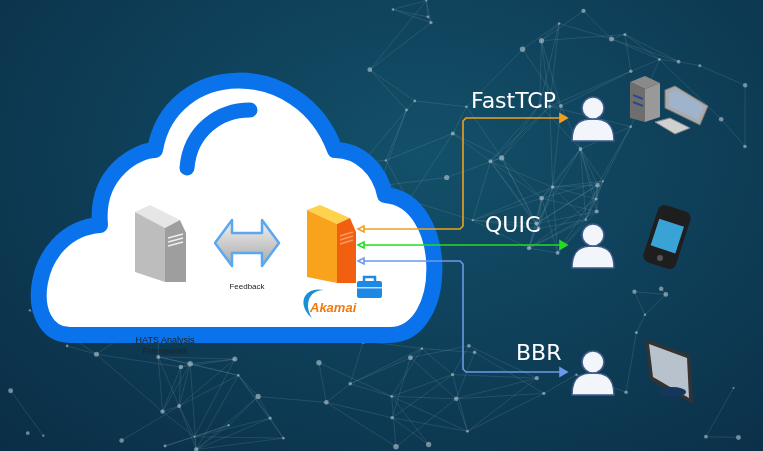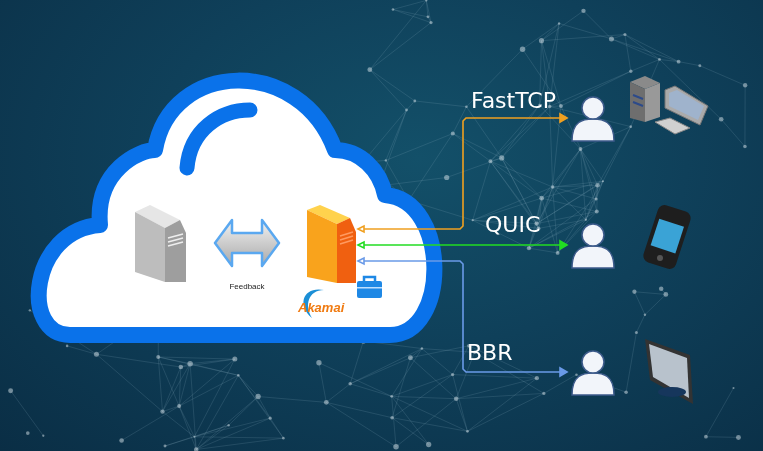--- a/index.html
+++ b/index.html
@@ -420,19 +420,23 @@
       <circle cx="660" cy="258" r="3" fill="#555"></circle>
     </g>
 
     <g>
       <polygon points="645,339 690,355 693,404 650,380" fill="#333"></polygon>
       <polygon points="649,344 687,358 689,398 653,377" fill="#b8c2cc"></polygon>
       <ellipse cx="672" cy="392" rx="14" ry="5" fill="#16365c"></ellipse>
     </g>
   </svg>
 
+  <div class="small-label" style="left:130px; top:292px; width:70px;">
+    <div>HATS Analysis</div>
+    <div>Framework</div>
+  </div>
   <div class="small-label" style="left:226px; top:238px; width:42px; font-size:8px;">Feedback</div>
-  <div style="position:absolute; left:298px; top:300px; color:#f07a10; font-weight:bold; font-style:italic; font-size:13px;">Akamai</div>
+  <div style="position:absolute; left:310px; top:300px; color:#f07a10; font-weight:bold; font-style:italic; font-size:13px;">Akamai</div>
 
   <div class="proto-label" style="left:485px; top:212px;">QUIC</div>
   <div class="proto-label" style="left:471px; top:88px;">FastTCP</div>
-  <div class="proto-label" style="left:467px; top:340px;">BBR</div>
+  <div class="proto-label" style="left:516px; top:340px;">BBR</div>
 </div>
 
 </body></html>

